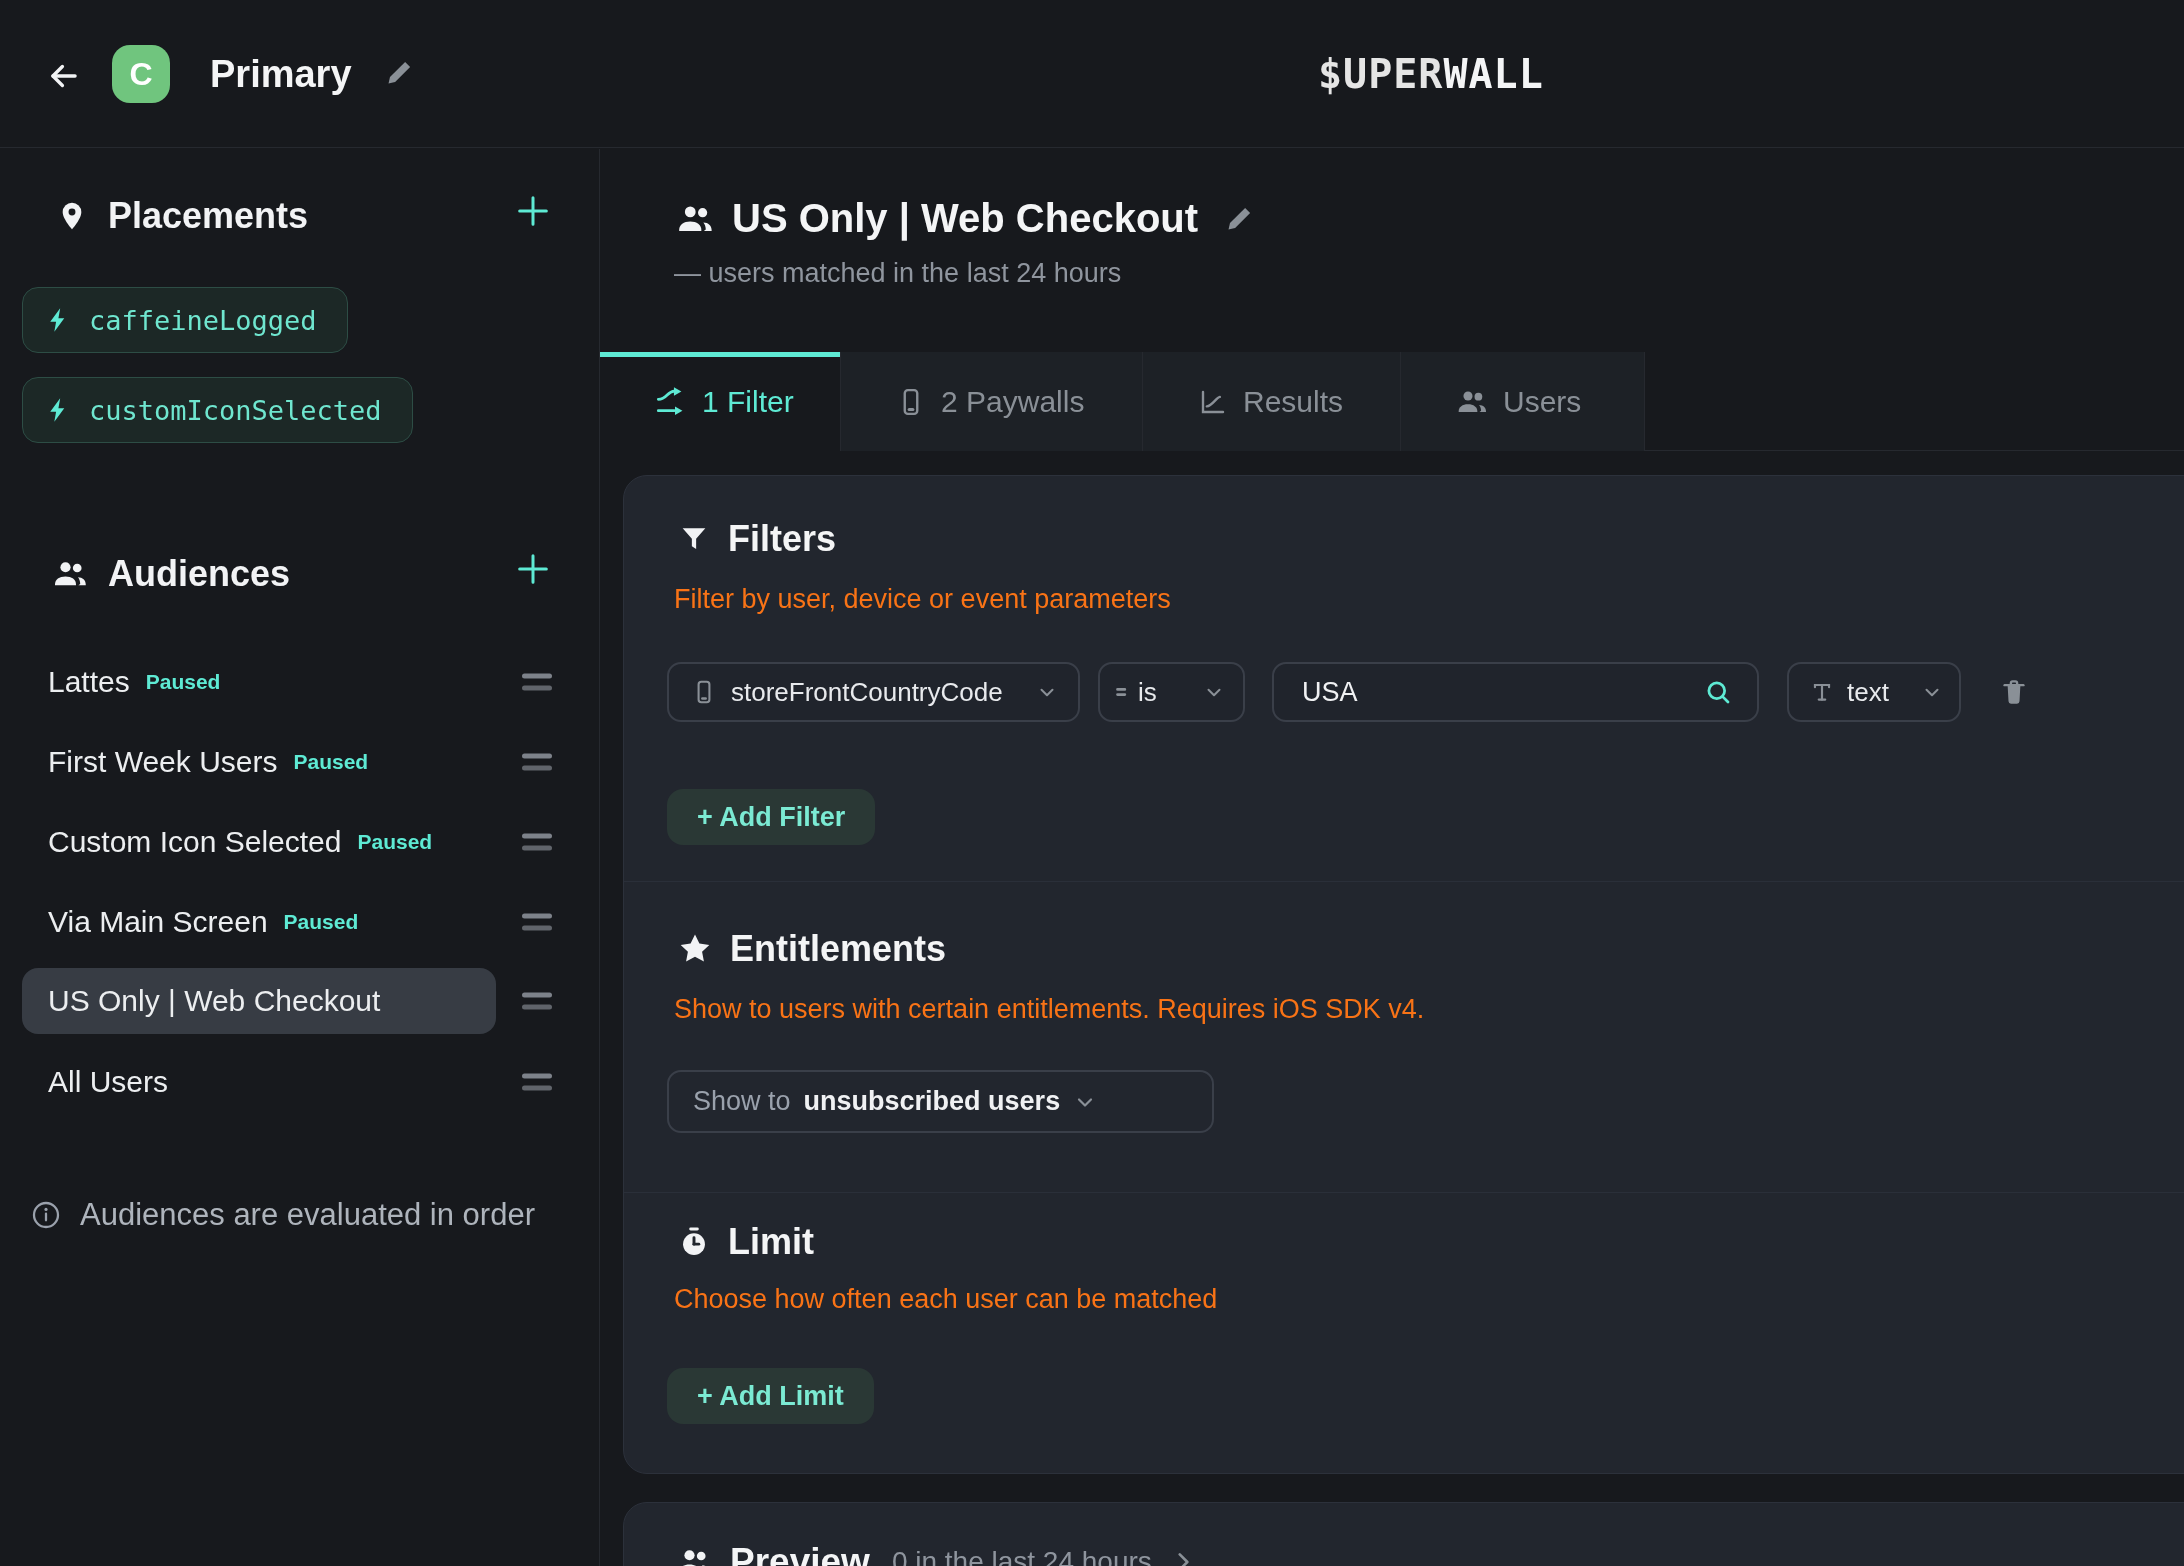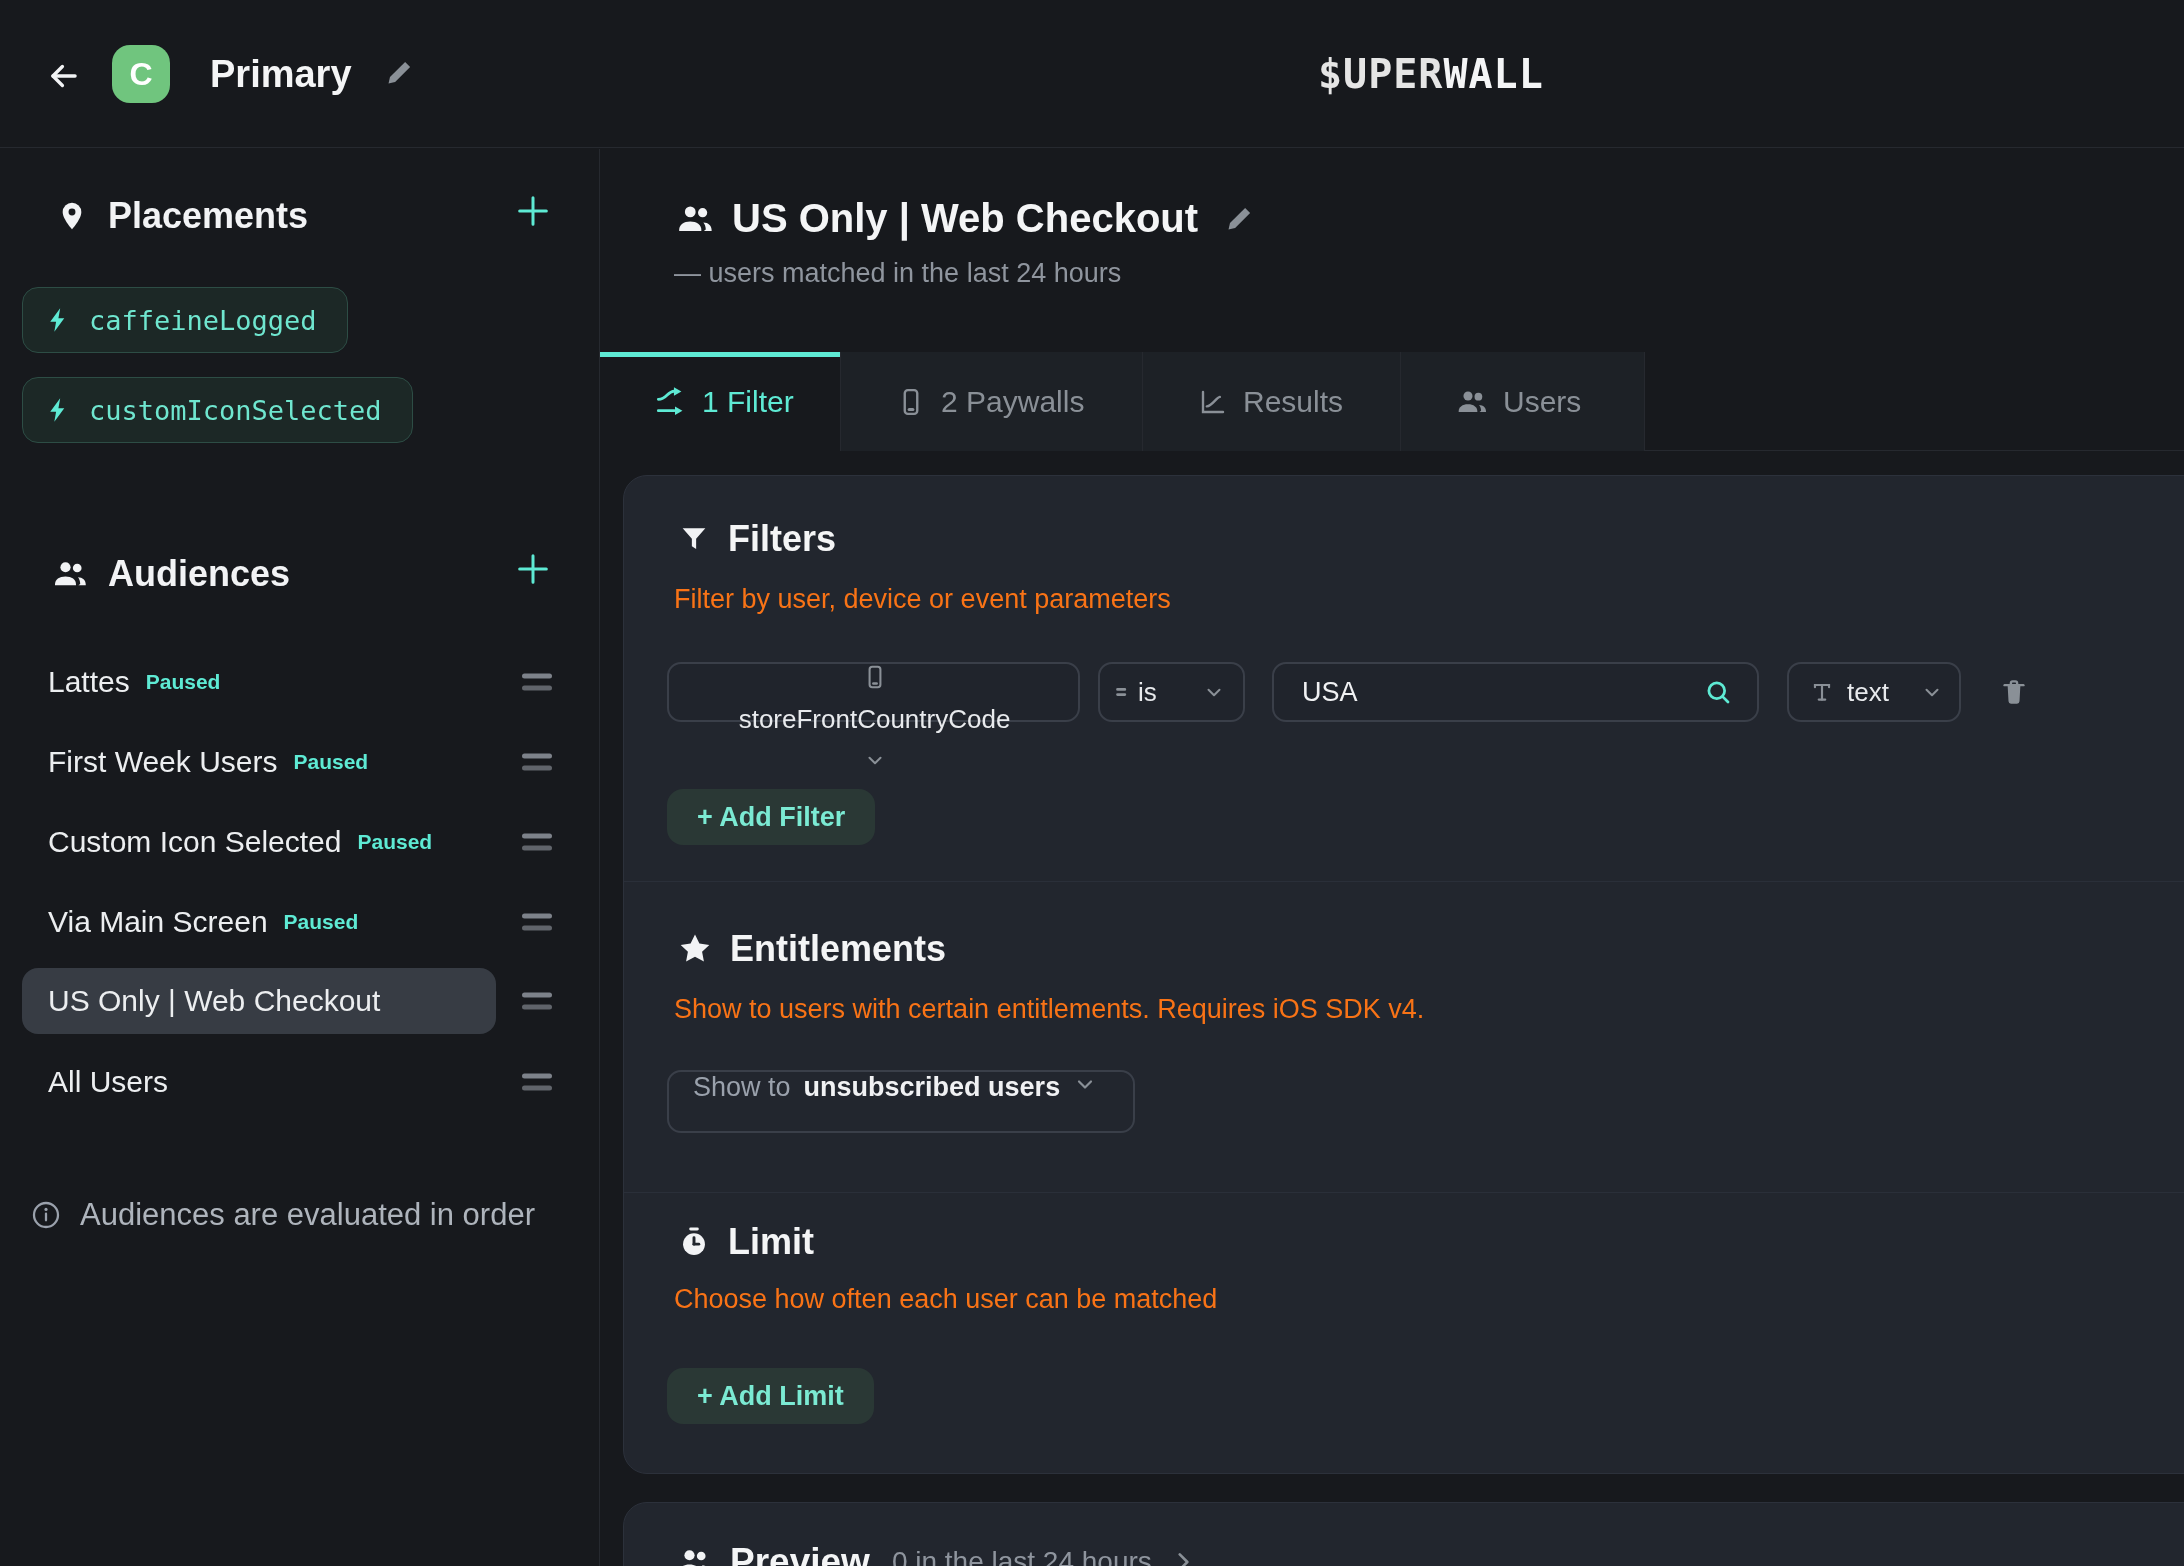--- a/index.html
+++ b/index.html
@@ -74,36 +74,36 @@
   .card-2 { top:1502px; height:280px; }
   .sec-head { position:absolute; left:54px; display:flex; align-items:center; gap:18px; }
   .sec-head .t { font-size:36px; font-weight:600; color:#f4f5f6; }
   .sec-sub { position:absolute; left:50px; font-size:27px; color:#f97316; }
   .divider { position:absolute; left:0; right:0; border-top:1px solid #2a2f39; }
 
   .filter-row { position:absolute; left:43px; top:186px; display:flex; align-items:center; gap:18px; }
   .ctrl { height:60px; border:2px solid #3a3f49; border-radius:14px; background:#20242c;
           display:flex; align-items:center; cursor:pointer; }
   .ctrl .lbl { font-size:26px; color:#e8eaed; }
-  .c-param { width:413px; padding:0 20px 0 22px; gap:14px;flex-direction:column; }
+  .c-param { width:413px; padding:0 20px 0 22px; gap:14px; }
   .c-param .lbl { flex:1; }
   .c-op { width:147px; padding:0 18px 0 12px; gap:4px; }
   .c-val { width:487px; padding:0 24px 0 4px; margin-left:9px; }
   .c-val input { flex:1; height:100%; background:transparent; border:0; outline:none;
                  color:#f0f1f3; font-size:27px; font-family:"Liberation Sans", sans-serif; padding-left:24px; }
   .c-type { width:174px; padding:0 16px 0 20px; gap:12px; margin-left:10px; }
   .trash-btn { margin-left:20px; color:#8a9097; cursor:pointer; }
   .chev { color:#8a9097; }
 
   .btn-teal { position:absolute; left:43px; height:56px; border-radius:16px; background:#2a3835;
               color:#7bead3; font-size:27px; font-weight:600; display:inline-flex; align-items:center;
               padding:0 30px; cursor:pointer; white-space:nowrap; }
 
-  .ent-dd { position:absolute; left:43px; top:594px; width:468px; height:63px; border:2px solid #3a3f49;
-            border-radius:14px; display:flex; gap:13px; padding:0 24px; cursor:pointer; }
+  .ent-dd { position:absolute; left:43px; top:594px; width:547px; height:63px; border:2px solid #3a3f49;
+            border-radius:14px; display:flex; align-items:center; gap:13px; padding:0 24px; cursor:pointer; }
   .ent-dd .pre { font-size:27px; color:#9aa1ac; }
   .ent-dd .val { font-size:27px; font-weight:600; color:#f0f1f3; white-space:nowrap; }
 
   .preview-row { position:absolute; left:52px; top:38px; display:flex; align-items:center; gap:18px; cursor:pointer; }
   .preview-row .t { font-size:37px; font-weight:700; color:#f4f5f6; }
   .preview-row .s { font-size:28px; color:#8f959e; margin-left:4px; }
 </style>
 </head>
 <body>
 

